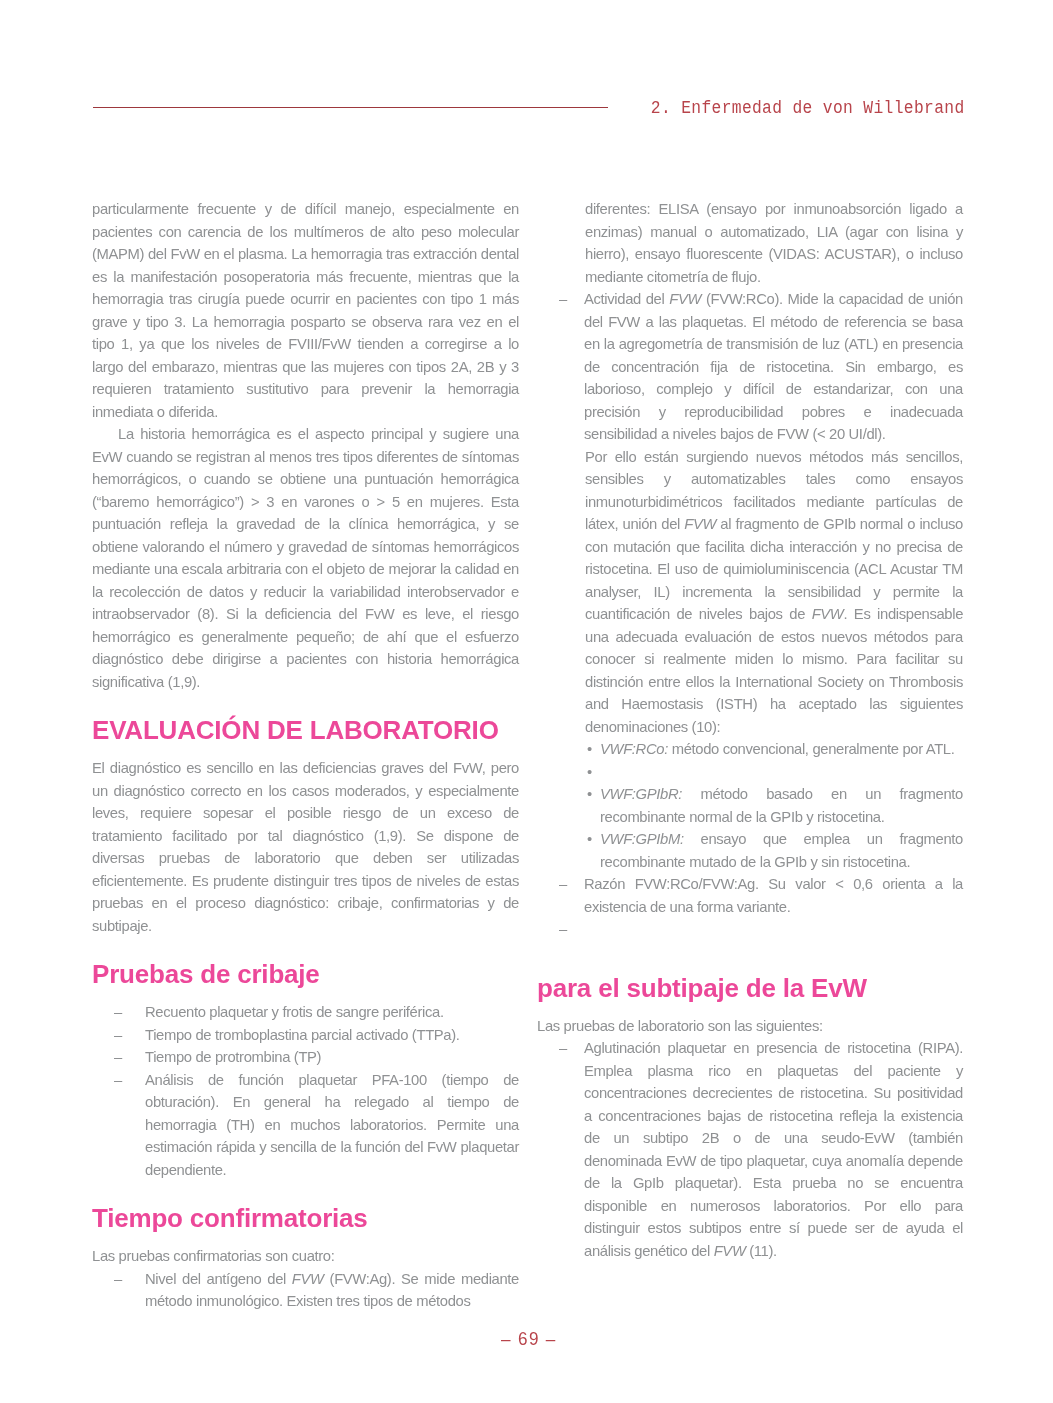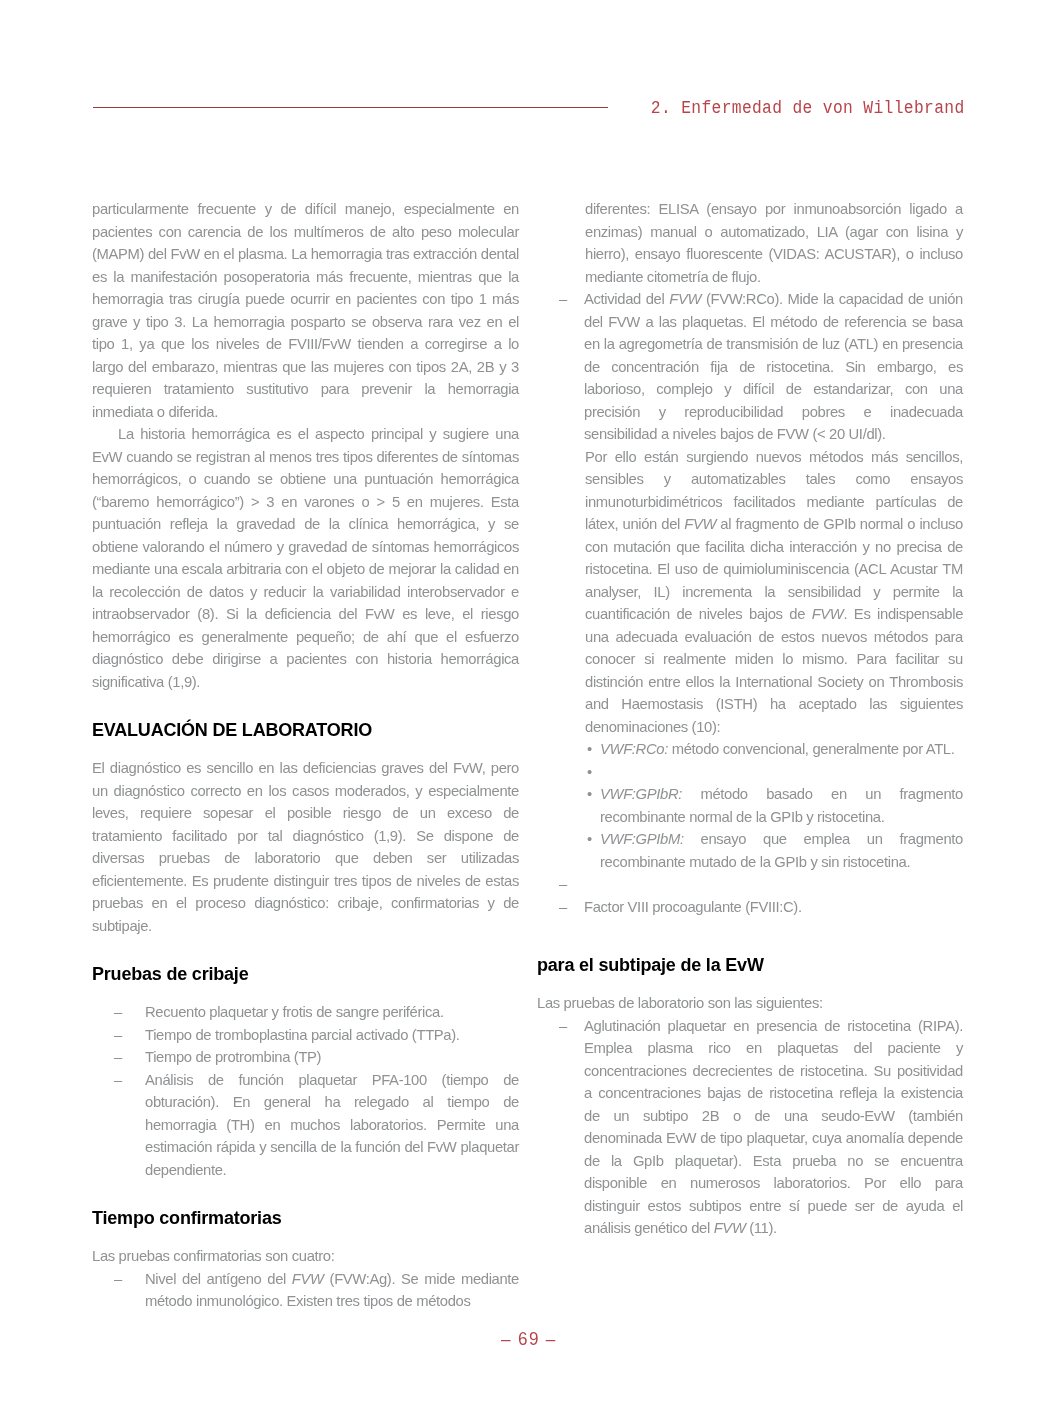--- a/index.html
+++ b/index.html
@@ -15,21 +15,21 @@
           transform:scaleX(0.88);transform-origin:100% 100%;letter-spacing:0.4px;}
   
   .col{position:absolute;top:188px;color:#8f9193;font-size:14.8px;
        line-height:22.5px;letter-spacing:-0.35px;margin-top:10px;}
   .col-left{left:92px;width:427px;}
   .col-right{left:537px;width:426px;}
   p{margin:0;}
   .j{text-align:justify;}
   .indent{text-indent:26px;}
   .it{font-style:italic;}
-  .h2{color:#000000;font-size:18px;line-height:27px;font-weight:bold;
+  .h2{color:#ec4899;font-size:26px;line-height:27px;font-weight:bold;
       margin:24px 0 13px 0;letter-spacing:-0.2px;}
   .h2 .h2line{display:block;}
   .h2-subtyping{margin-top:34px;}
   .li{display:flex;padding-left:22px;}
   .li .li-text{flex:1;}
   .col-left .li .marker{flex:none;width:31px;}
   .col-right .li .marker{flex:none;width:25px;}
   .li.sub{padding-left:50px;}
   .col-right .li.sub .marker{flex:none;width:13px;}
   .hang{margin-left:48px;}
@@ -115,25 +115,25 @@
           <p class="j li-text"><span class="it">VWF:GPIbR:</span><span> método basado en un fragmento recombinante normal de la GPIb y ristocetina.</span><span class="it"></span></p>
         </div>
       <div class="li sub">
           <span class="marker">•</span>
           <p class="j li-text"><span class="it">VWF:GPIbM:</span><span> ensayo que emplea un fragmento recombinante mutado de la GPIb y sin ristocetina.</span><span class="it"></span></p>
         </div>
     </div>
 
     <div class="li">
         <span class="marker">–</span>
+        <p class="j li-text">Razón FVW:RCo/FVW:Ag. Su valor &lt; 0,6 orienta a la existencia de una forma variante.</p>
       </div>
 
     <div class="li">
         <span class="marker">–</span>
-        <p class="j li-text">Factor VIII procoagulante (FVIII:C).</p>
       </div>
 
     <h2 class="h2 h2-subtyping">
         <span class="h2line">para el subtipaje de la EvW</span>
       </h2>
 
     <p>Las pruebas de laboratorio son las siguientes:</p>
 
     <div class="li">
         <span class="marker">–</span>

